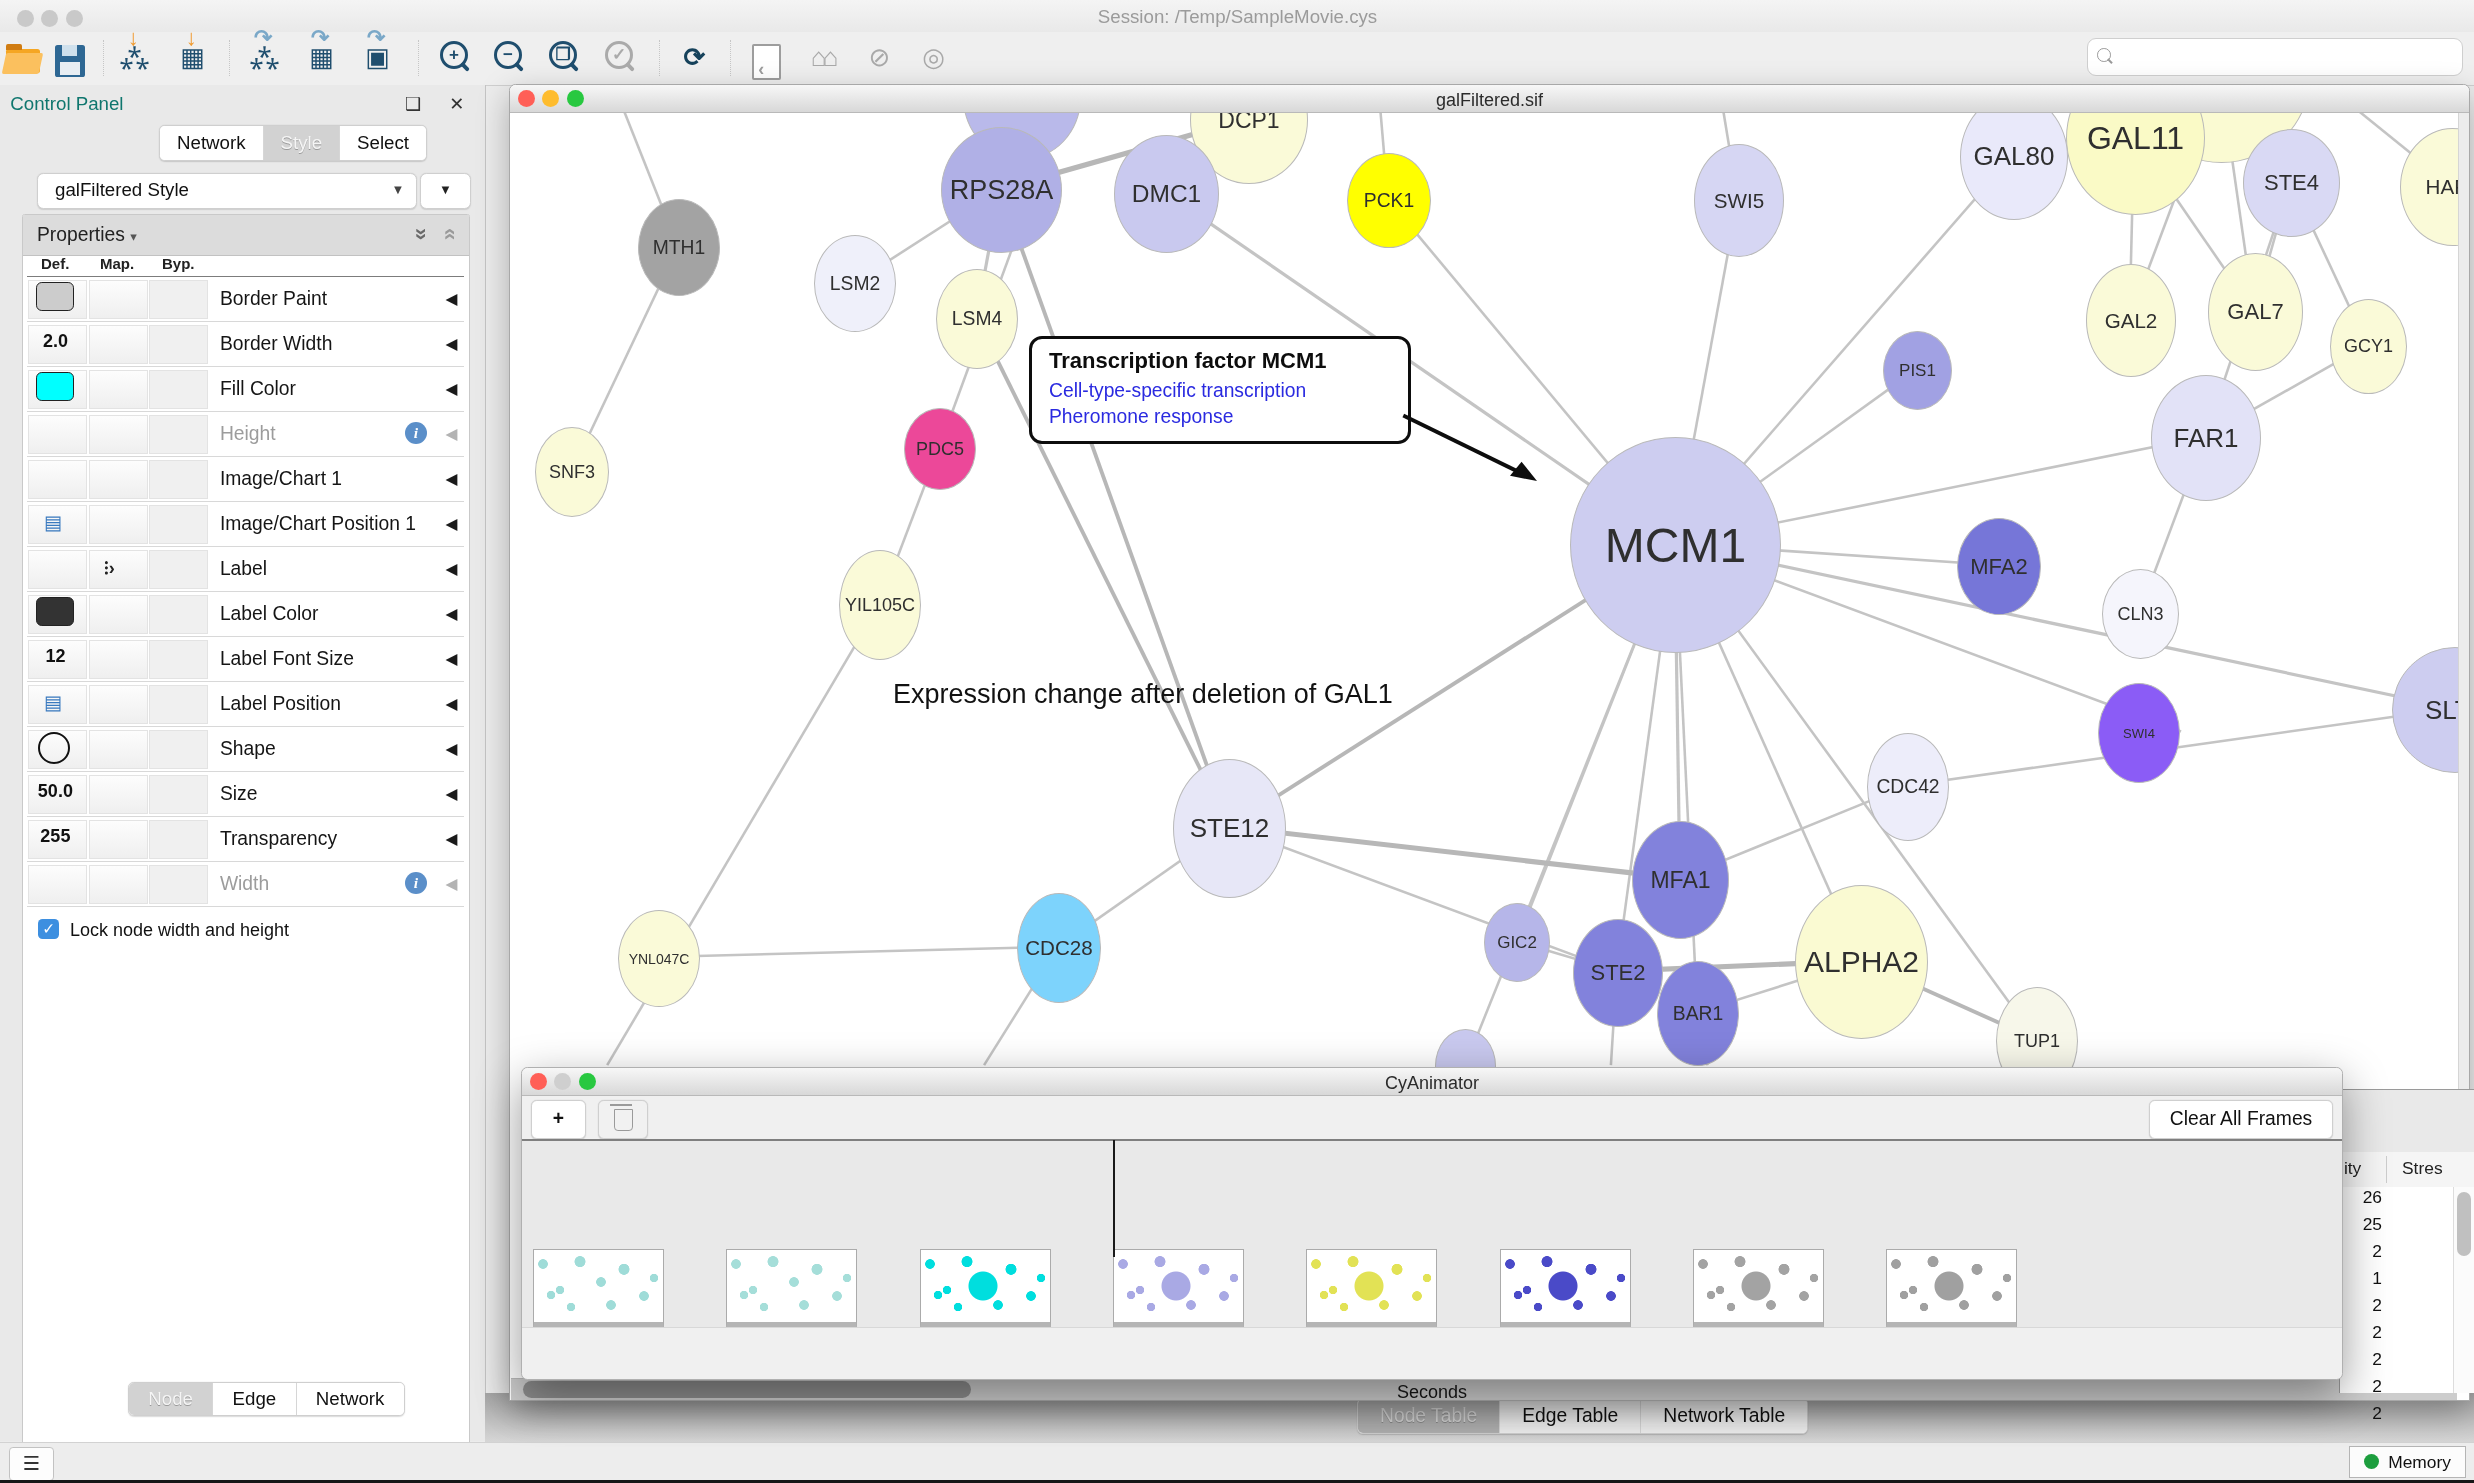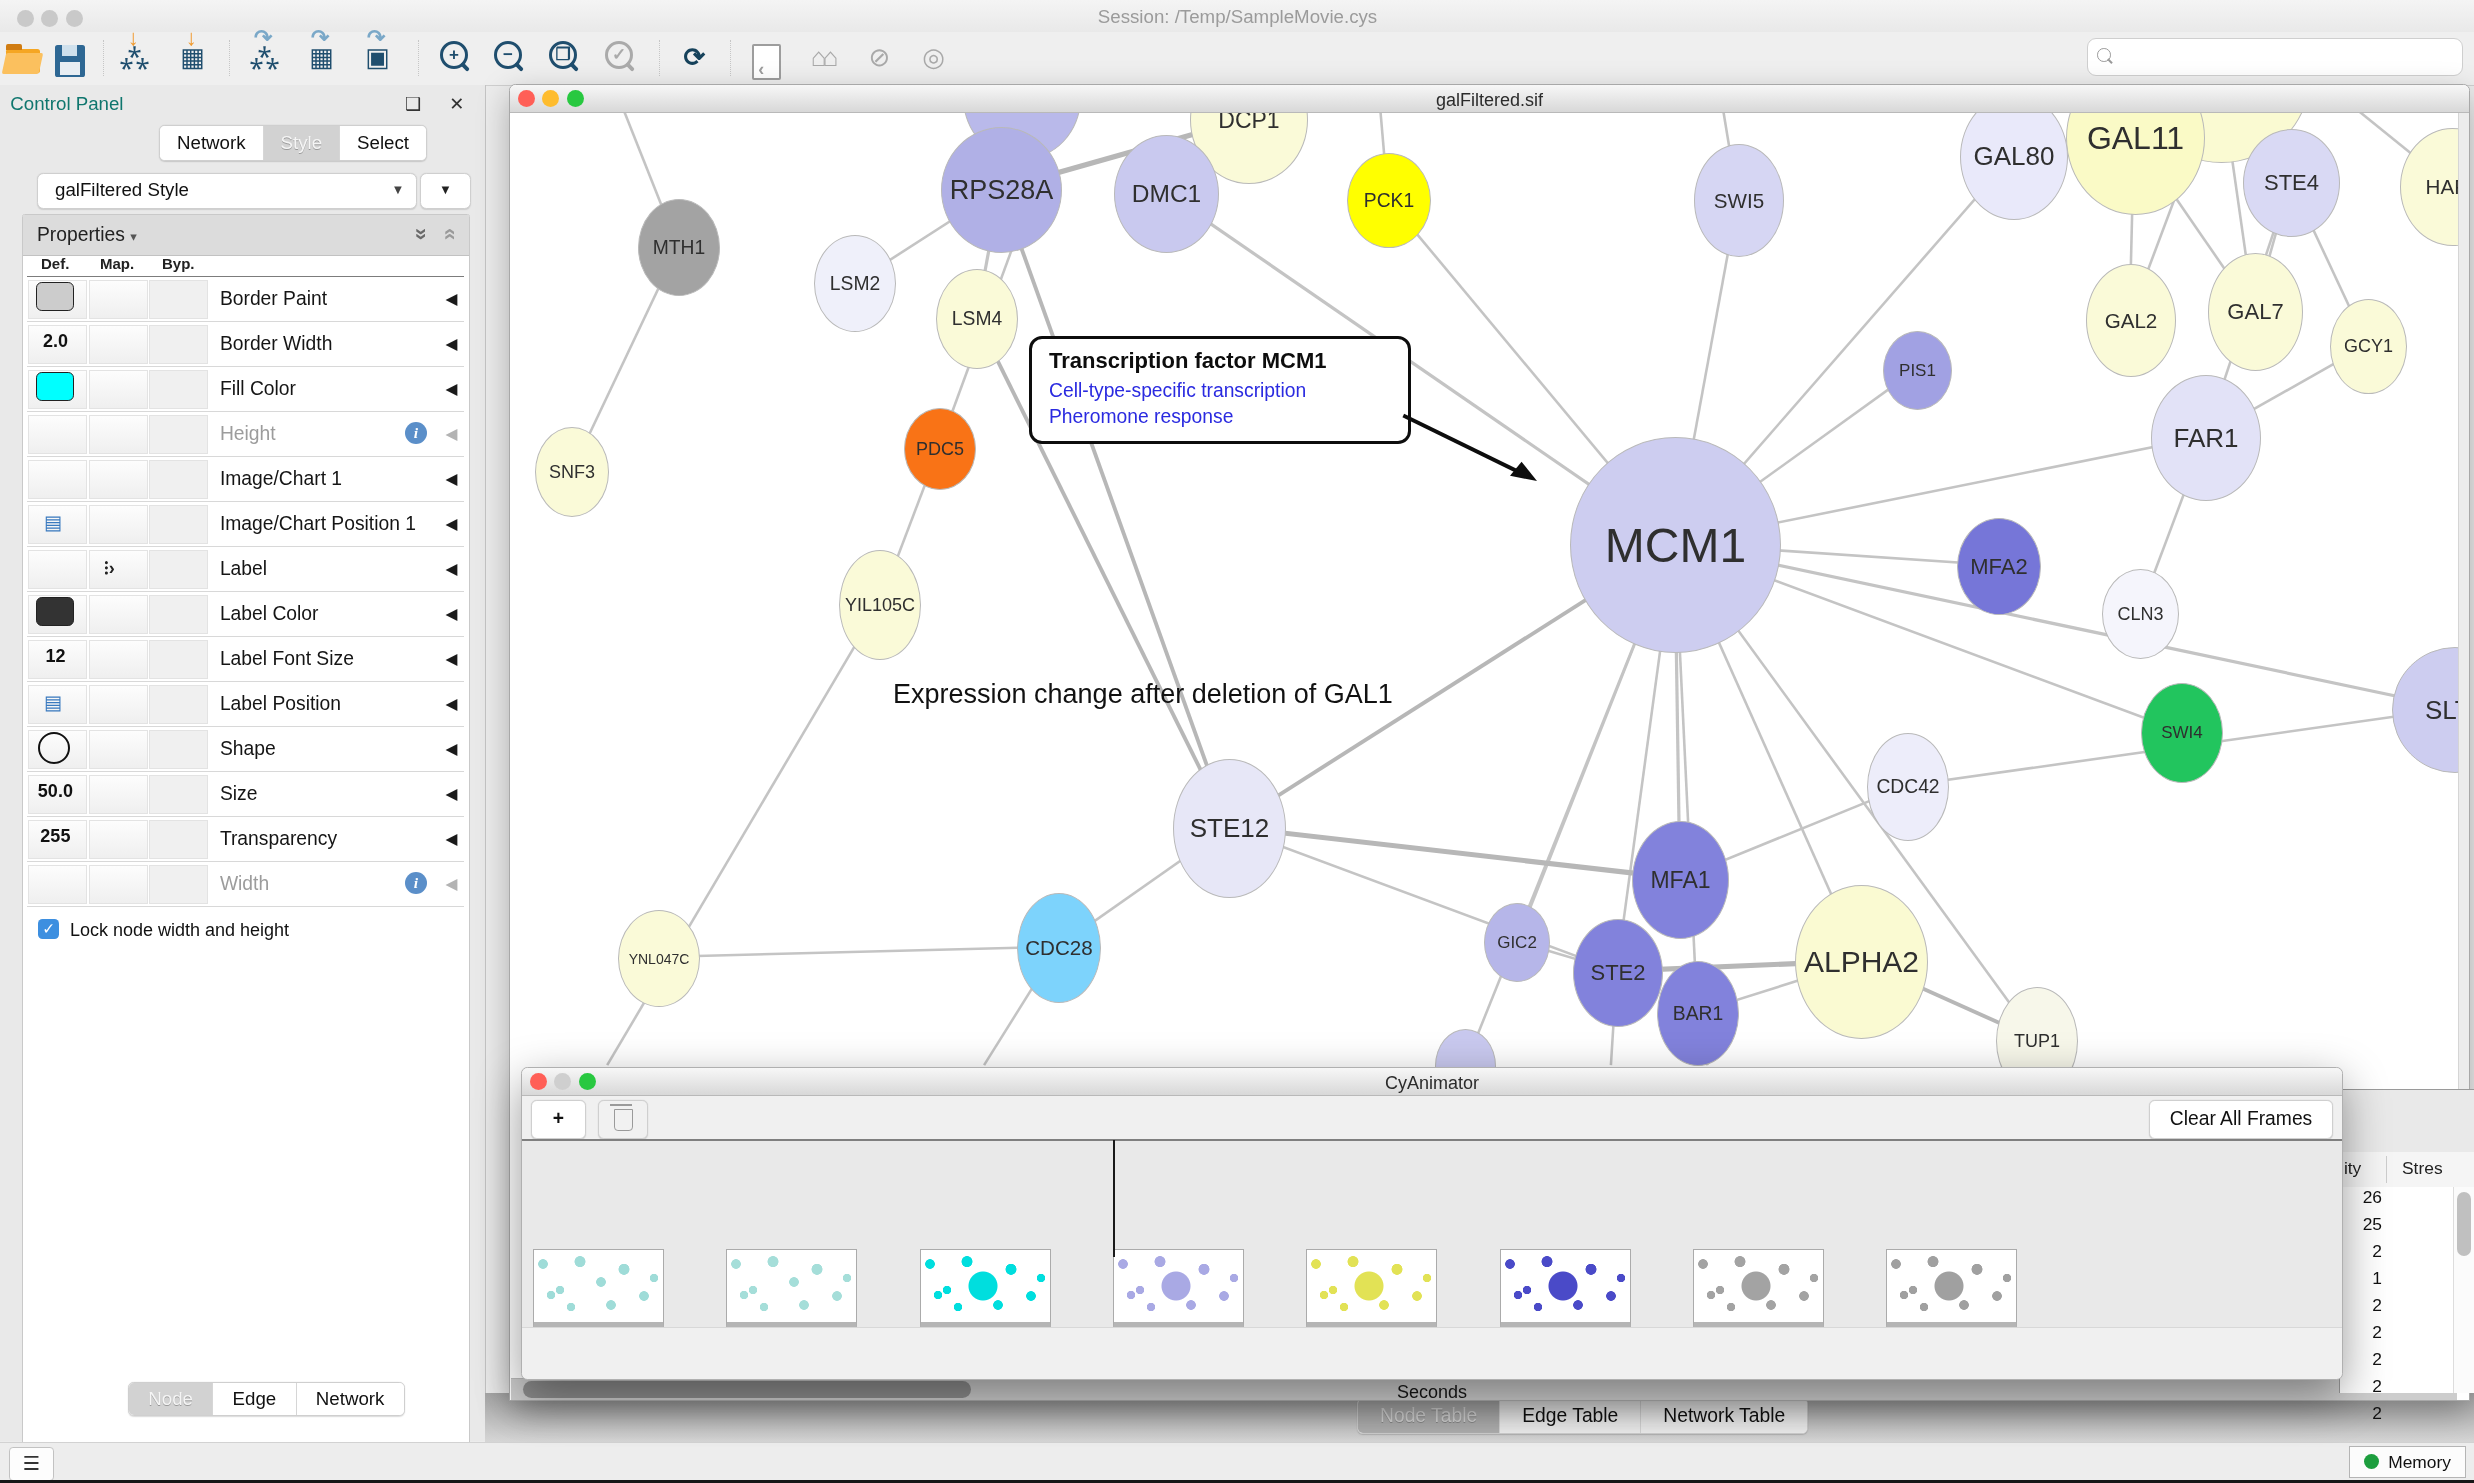--- a/index.html
+++ b/index.html
@@ -398,21 +398,21 @@
       <div id="node-layer">
           <div class="node" style="left: 453px; top: -77px; width: 116px; height: 122px; background: rgb(185, 185, 234); font-size: 26px;">RPS28B</div>
           <div class="node" style="left: 680px; top: -57px; width: 116px; height: 126px; background: rgb(250, 250, 216); font-size: 23px;">DCP1</div>
           <div class="node" style="left: 431px; top: 14px; width: 119px; height: 124px; background: rgb(176, 176, 230); font-size: 27px;">RPS28A</div>
           <div class="node" style="left: 604px; top: 22px; width: 103px; height: 116px; background: rgb(201, 201, 239); font-size: 24.5px;">DMC1</div>
           <div class="node" style="left: 837px; top: 40px; width: 82px; height: 93px; background: rgb(255, 255, 0); font-size: 19.3px;">PCK1</div>
           <div class="node" style="left: 128px; top: 86px; width: 80px; height: 95px; background: #a3a3a3; font-size: 19.3px;">MTH1</div>
           <div class="node" style="left: 304px; top: 122px; width: 80px; height: 95px; background: rgb(239, 240, 250); font-size: 19.3px;">LSM2</div>
           <div class="node" style="left: 426px; top: 156px; width: 80px; height: 98px; background: rgb(250, 250, 216); font-size: 19.3px;">LSM4</div>
           <div class="node" style="left: 25px; top: 314px; width: 72px; height: 88px; background: rgb(250, 250, 216); font-size: 18px;">SNF3</div>
-          <div class="node" style="left: 394px; top: 295px; width: 70px; height: 80px; background: #f97316; font-size: 18px;">PDC5</div>
+          <div class="node" style="left: 394px; top: 295px; width: 70px; height: 80px; background: #ec4899; font-size: 18px;">PDC5</div>
           <div class="node" style="left: 329px; top: 437px; width: 80px; height: 108px; background: rgb(250, 250, 216); font-size: 18px;">YIL105C</div>
           <div class="node" style="left: 108px; top: 797px; width: 80px; height: 95px; background: rgb(250, 250, 216); font-size: 14px;">YNL047C</div>
           <div class="node" style="left: 507px; top: 780px; width: 82px; height: 108px; background: #7dd3fc; font-size: 20.6px;">CDC28</div>
           <div class="node" style="left: 663px; top: 646px; width: 111px; height: 137px; background: rgb(231, 231, 247); font-size: 26px;">STE12</div>
           <div class="node" style="left: 974px; top: 790px; width: 64px; height: 77px; background: rgb(182, 182, 233); font-size: 17px;">GIC2</div>
           <div class="node" style="left: 1122px; top: 708px; width: 95px; height: 116px; background: rgb(130, 130, 220); font-size: 23px;">MFA1</div>
           <div class="node" style="left: 1063px; top: 806px; width: 88px; height: 106px; background: rgb(130, 130, 220); font-size: 22px;">STE2</div>
           <div class="node" style="left: 1147px; top: 848px; width: 80px; height: 103px; background: rgb(130, 130, 220); font-size: 19.3px;">BAR1</div>
           <div class="node" style="left: 1285px; top: 772px; width: 131px; height: 152px; background: rgb(250, 250, 210); font-size: 30px;">ALPHA2</div>
           <div class="node" style="left: 1486px; top: 874px; width: 80px; height: 106px; background: rgb(247, 247, 234); font-size: 18px;">TUP1</div>
@@ -424,21 +424,21 @@
           <div class="node" style="left: 1450px; top: -19.3px; width: 106px; height: 124px; background: rgb(233, 233, 250); font-size: 26px;">GAL80</div>
           <div class="node" style="left: 1733px; top: 15.5px; width: 95px; height: 106px; background: rgb(217, 217, 244); font-size: 22px;">STE4</div>
           <div class="node" style="left: 1890px; top: 15px; width: 103px; height: 116px; background: rgb(250, 250, 216); font-size: 20.6px;">HAP2</div>
           <div class="node" style="left: 1576px; top: 151px; width: 88px; height: 111px; background: rgb(250, 250, 216); font-size: 20.6px;">GAL2</div>
           <div class="node" style="left: 1698px; top: 140px; width: 93px; height: 116px; background: rgb(250, 250, 216); font-size: 22px;">GAL7</div>
           <div class="node" style="left: 1820px; top: 186px; width: 75px; height: 93px; background: rgb(250, 250, 216); font-size: 18px;">GCY1</div>
           <div class="node" style="left: 1373px; top: 218px; width: 67px; height: 77px; background: rgb(161, 161, 227); font-size: 17px;">PIS1</div>
           <div class="node" style="left: 1641px; top: 262px; width: 108px; height: 124px; background: rgb(226, 226, 247); font-size: 26px;">FAR1</div>
           <div class="node" style="left: 1447px; top: 405px; width: 82px; height: 95px; background: rgb(118, 118, 216); font-size: 22px;">MFA2</div>
           <div class="node" style="left: 1592px; top: 456px; width: 75px; height: 88px; background: rgb(245, 245, 252); font-size: 18px;">CLN3</div>
-          <div class="node" style="left: 1631px; top: 570px; width: 80px; height: 98px; background: #22c55e; font-size: 17px;">SWI4</div>
+          <div class="node" style="left: 1588px; top: 570px; width: 80px; height: 98px; background: #8b5cf6; font-size: 13px;">SWI4</div>
           <div class="node" style="left: 1882px; top: 534px; width: 124px; height: 124px; background: rgb(205, 205, 240); font-size: 26px;">SLT2</div>
           <div class="node" style="left: 1357px; top: 620px; width: 80px; height: 106px; background: rgb(237, 237, 250); font-size: 19.3px;">CDC42</div>
         </div>
       <div class="abs" id="annotation" style="left:519px;top:223px;width:342px;">
         <div class="t">Transcription factor MCM1</div>
         <div class="l">Cell-type-specific transcription</div>
         <div class="l">Pheromone response</div>
       </div>
       <svg class="abs" style="left:889px;top:296px;z-index:5;" width="168" height="90" viewBox="0 0 260 140">
         <line x1="6" y1="10" x2="200" y2="105" stroke="#0d0d0d" stroke-width="6"></line>

